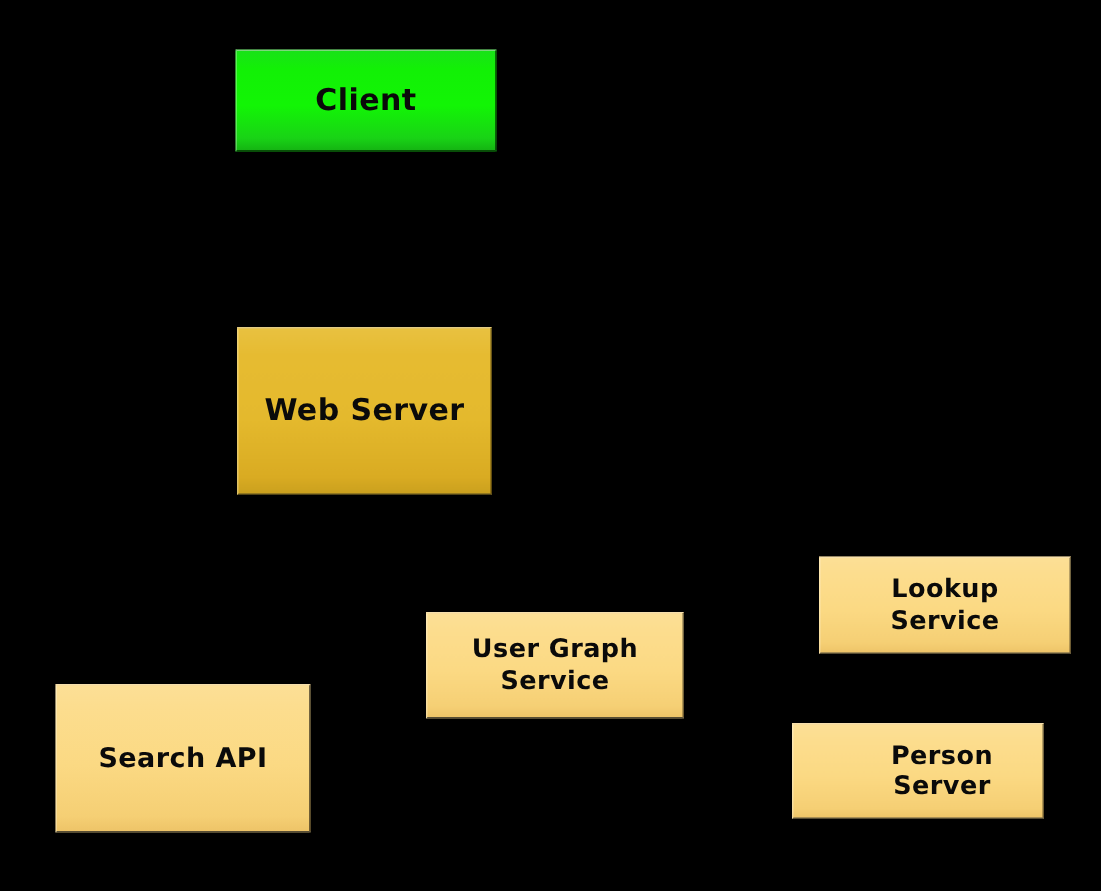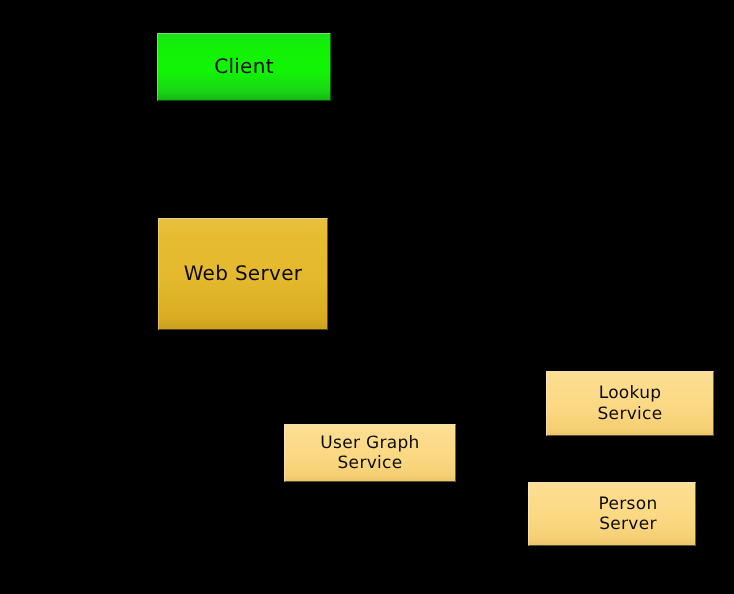--- a/index.html
+++ b/index.html
@@ -16,21 +16,21 @@
     font-family: "DejaVu Sans", sans-serif;
   }
   .node {
     position: absolute;
     display: flex;
     align-items: center;
     justify-content: center;
     text-align: center;
     box-sizing: border-box;
     color: #0a0a0a;
-    font-weight: normal;
+    font-weight: bold;
     letter-spacing: 0.3px;
     line-height: 1.18;
     font-family: "DejaVu Sans", sans-serif;
     text-rendering: geometricPrecision;
     border-top: 1px solid rgba(255,255,255,0.45);
     border-left: 1px solid rgba(255,255,255,0.30);
     border-right: 1px solid rgba(0,0,0,0.55);
     border-bottom: 1px solid rgba(0,0,0,0.65);
     box-shadow: 3px 4px 5px rgba(0,0,0,0.85);
   }
@@ -74,24 +74,27 @@
 
   <div class="node webserver" style="left:158px; top:218px; width:170px; height:112px;">
     <span class="label">Web Server</span>
   </div>
 
   <div class="node service wide-label" style="left:528px; top:371px; width:168px; height:65px;margin-left:18px;">
     <span class="label">Lookup
 Service</span>
   </div>
 
-  <div class="node service wide-label" style="left:284px; top:424px; width:172px; height:58px;">
+  <div class="node service wide-label" style="left:284px; top:408px; width:172px; height:71px;">
     <span class="label">User Graph
 Service</span>
   </div>
 
   <div class="node service wide-label" style="left:528px; top:482px; width:168px; height:64px;padding-left:32px;">
     <span class="label">Person
 Server</span>
   </div>
 
+  <div class="node service searchapi" style="left:37px; top:456px; width:170px; height:99px;">
+    <span class="label">Search API</span>
+  </div>
 
 </div>
 
 </body></html>

